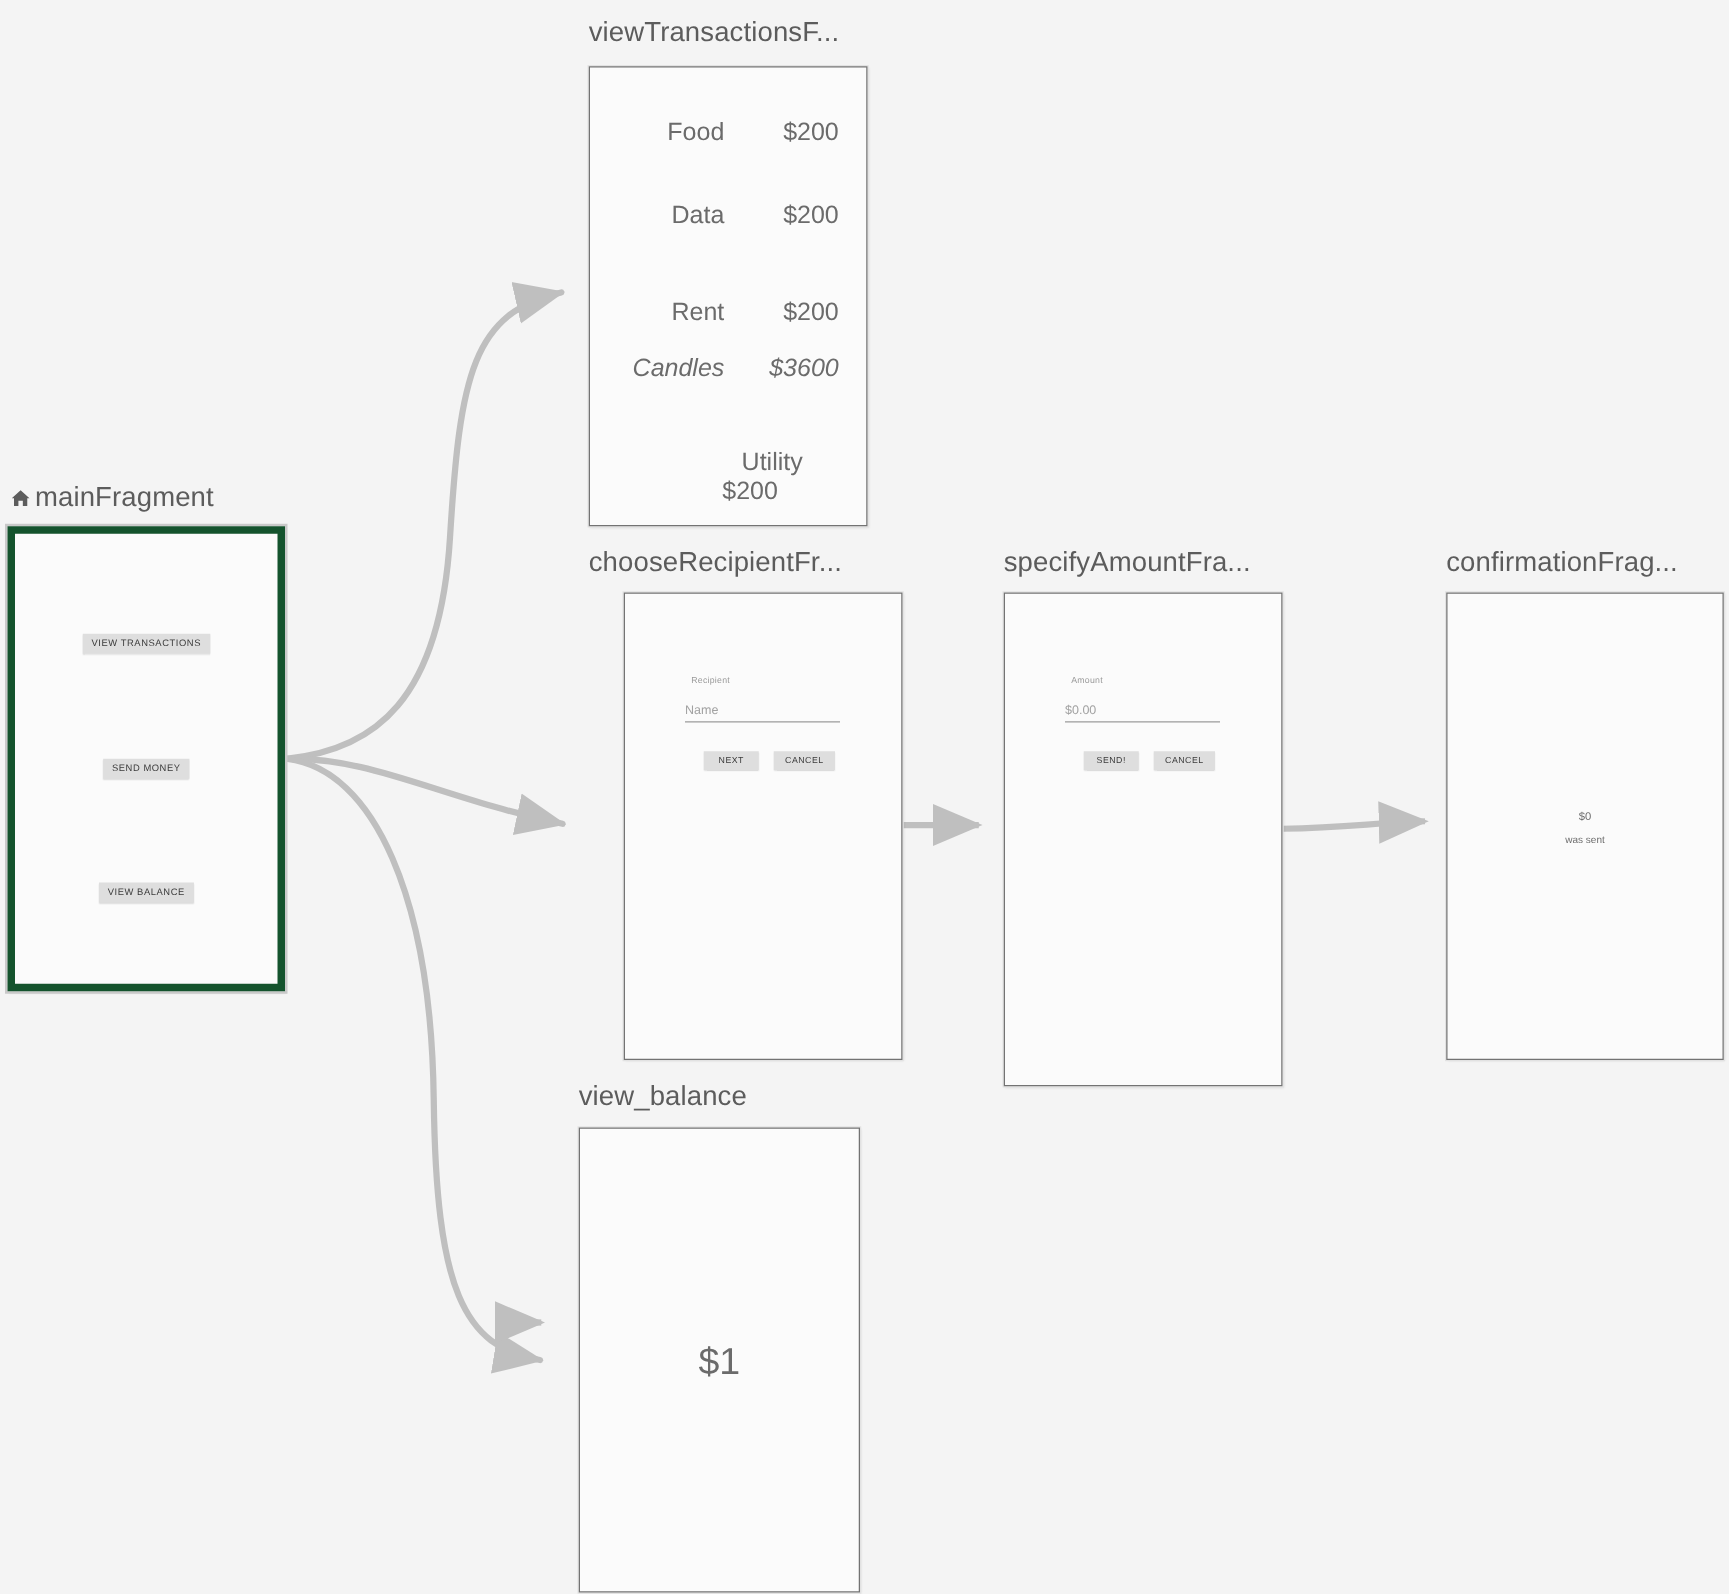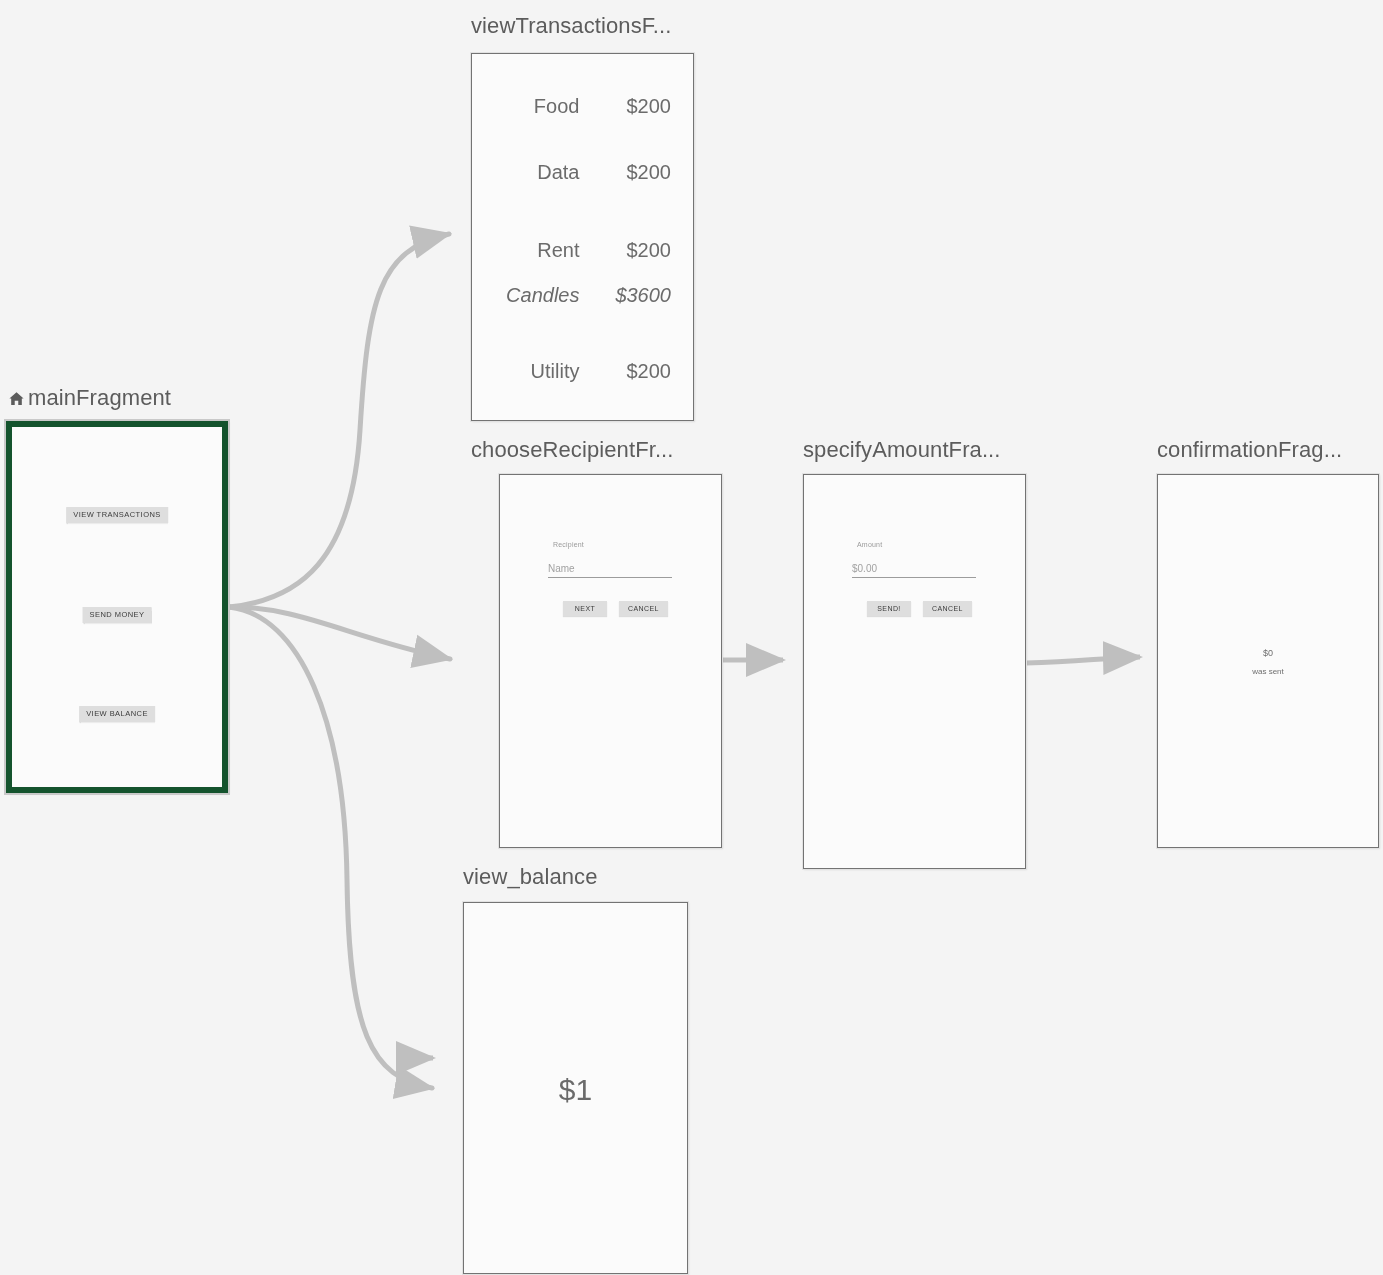--- a/index.html
+++ b/index.html
@@ -203,21 +203,21 @@
       <div class="tx-amt">$200</div>
     </div>
     <div class="tx-row" style="top:184px;">
       <div class="tx-name">Rent</div>
       <div class="tx-amt">$200</div>
     </div>
     <div class="tx-row" style="top:229px;font-style:italic;">
       <div class="tx-name">Candles</div>
       <div class="tx-amt">$3600</div>
     </div>
-    <div class="tx-row" style="top:305px;">
+    <div class="tx-row" style="top:305px;flex-direction:column;">
       <div class="tx-name">Utility</div>
       <div class="tx-amt">$200</div>
     </div>
   </div>
 
   <div class="node-label" style="left:471px; top:437px;">
     <span>chooseRecipientFr...</span>
   </div>
 
   <div class="frame" style="left:499px; top:474px; width:223px; height:374px;">

